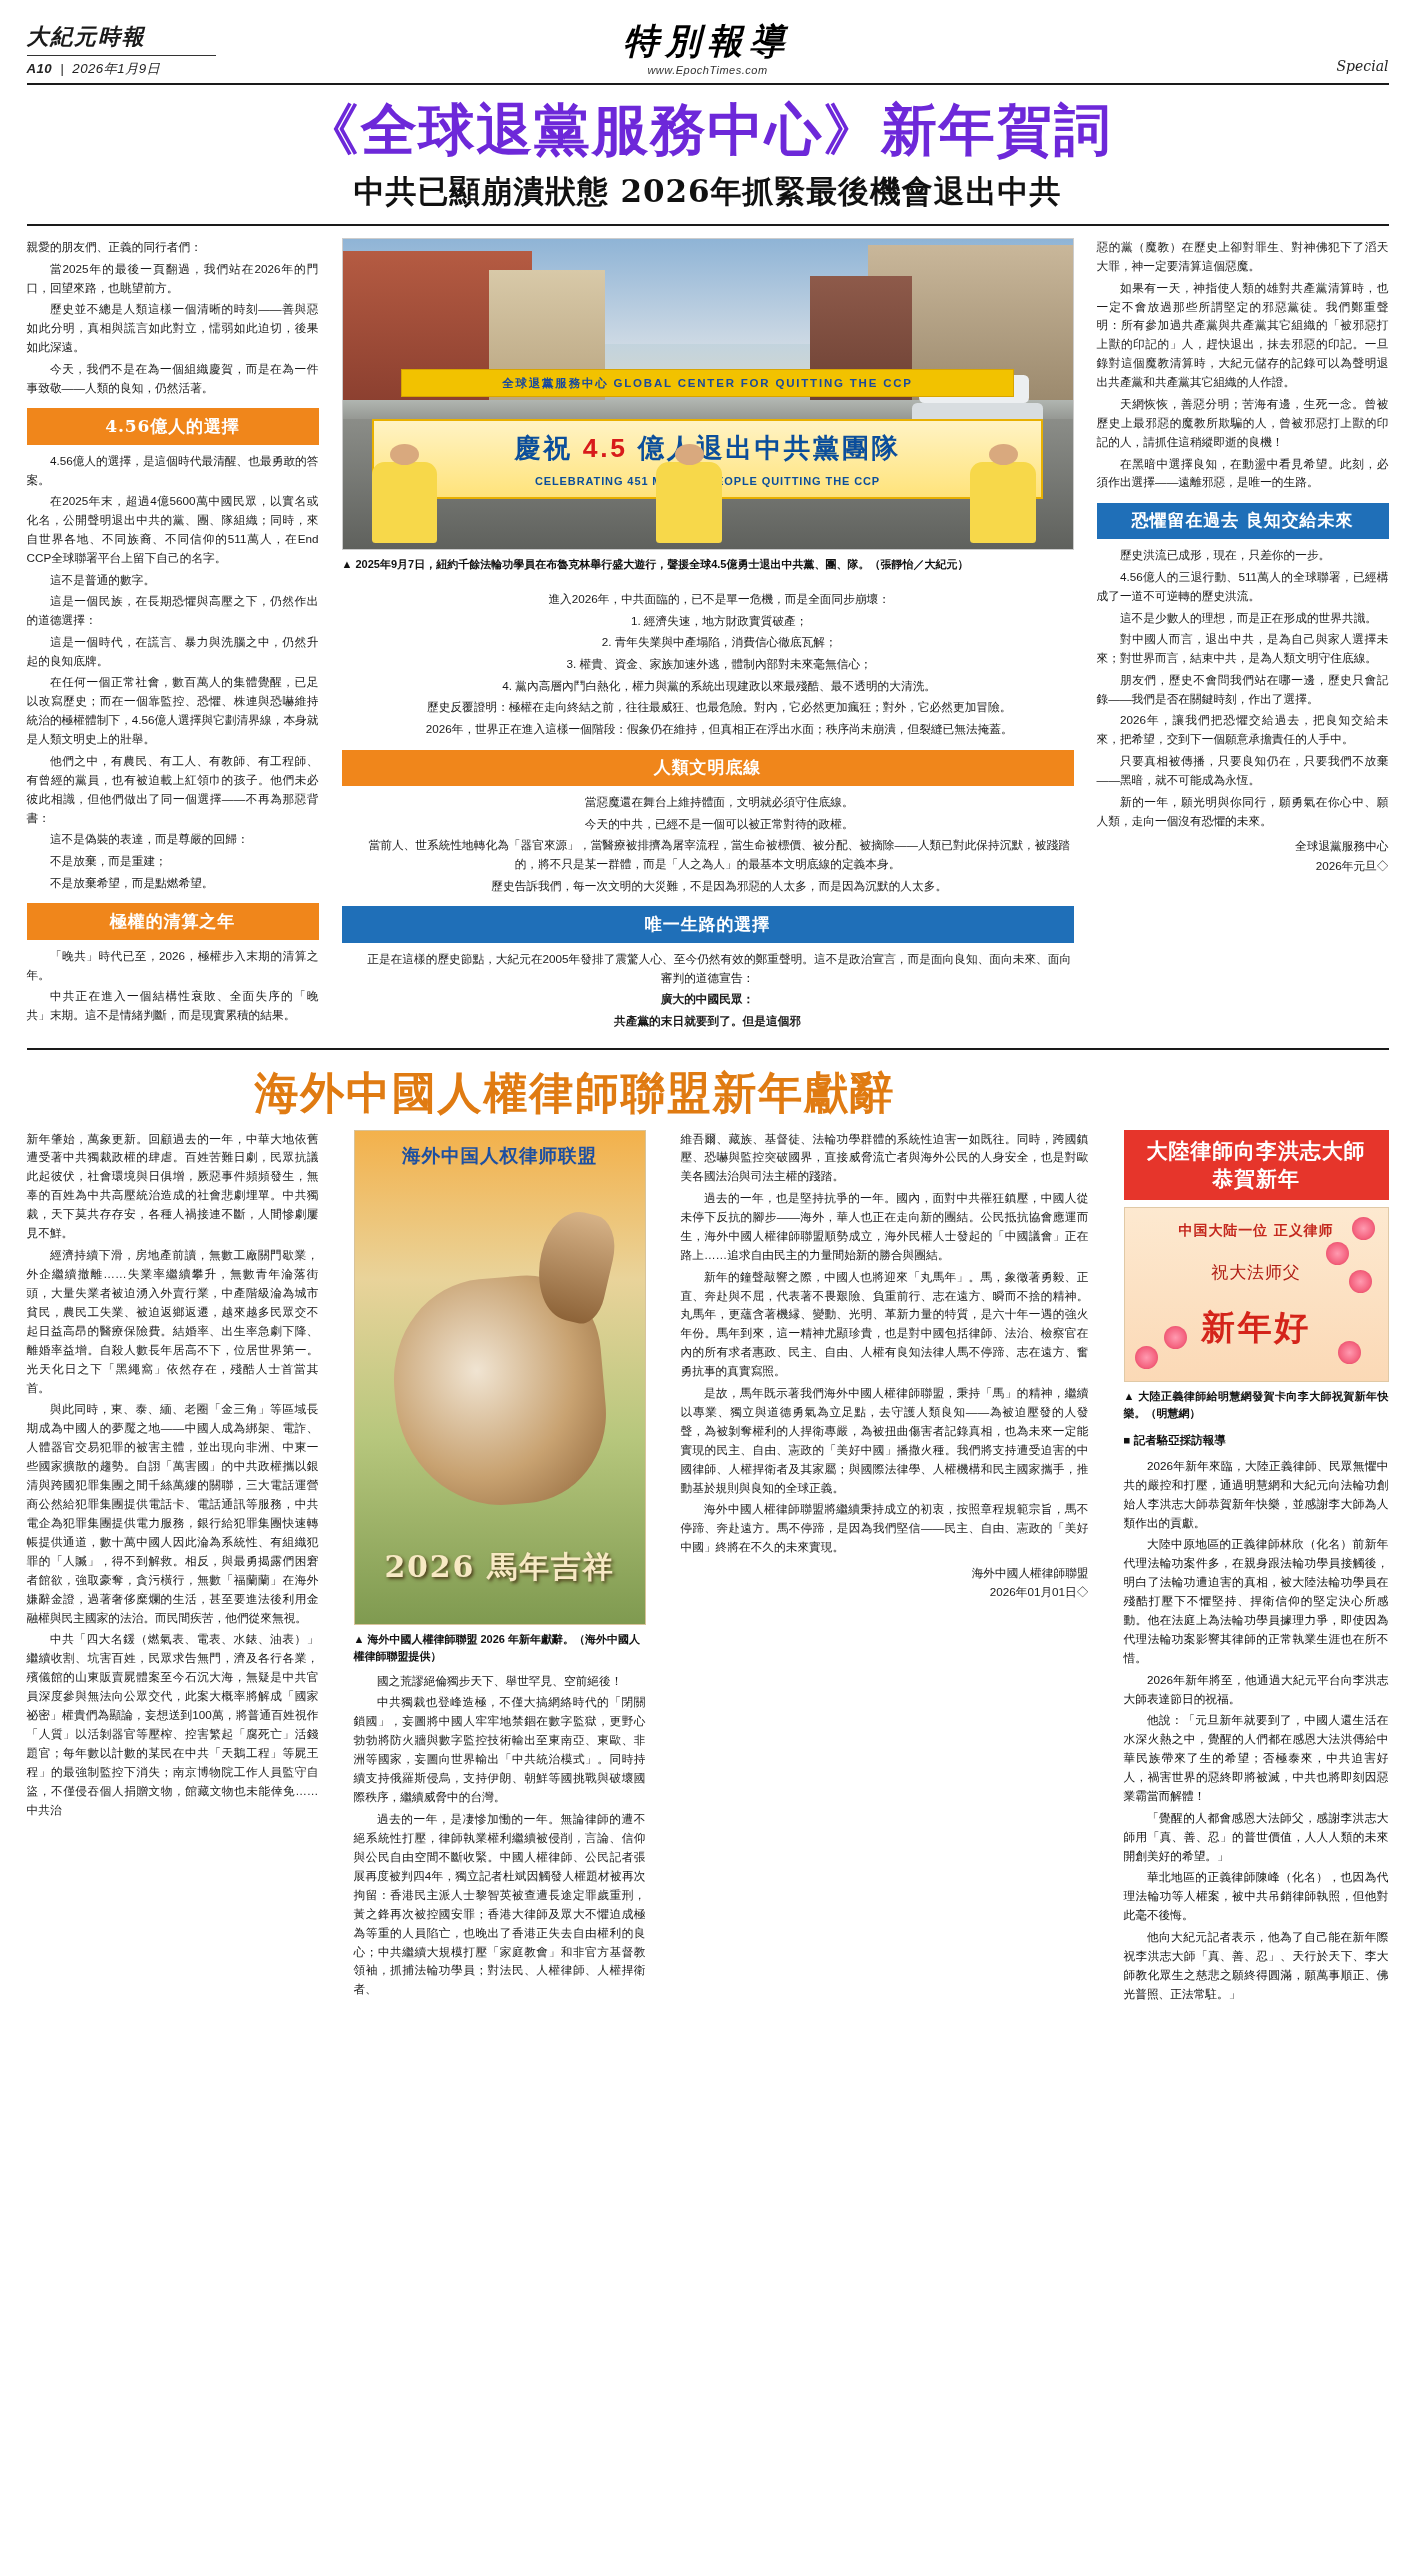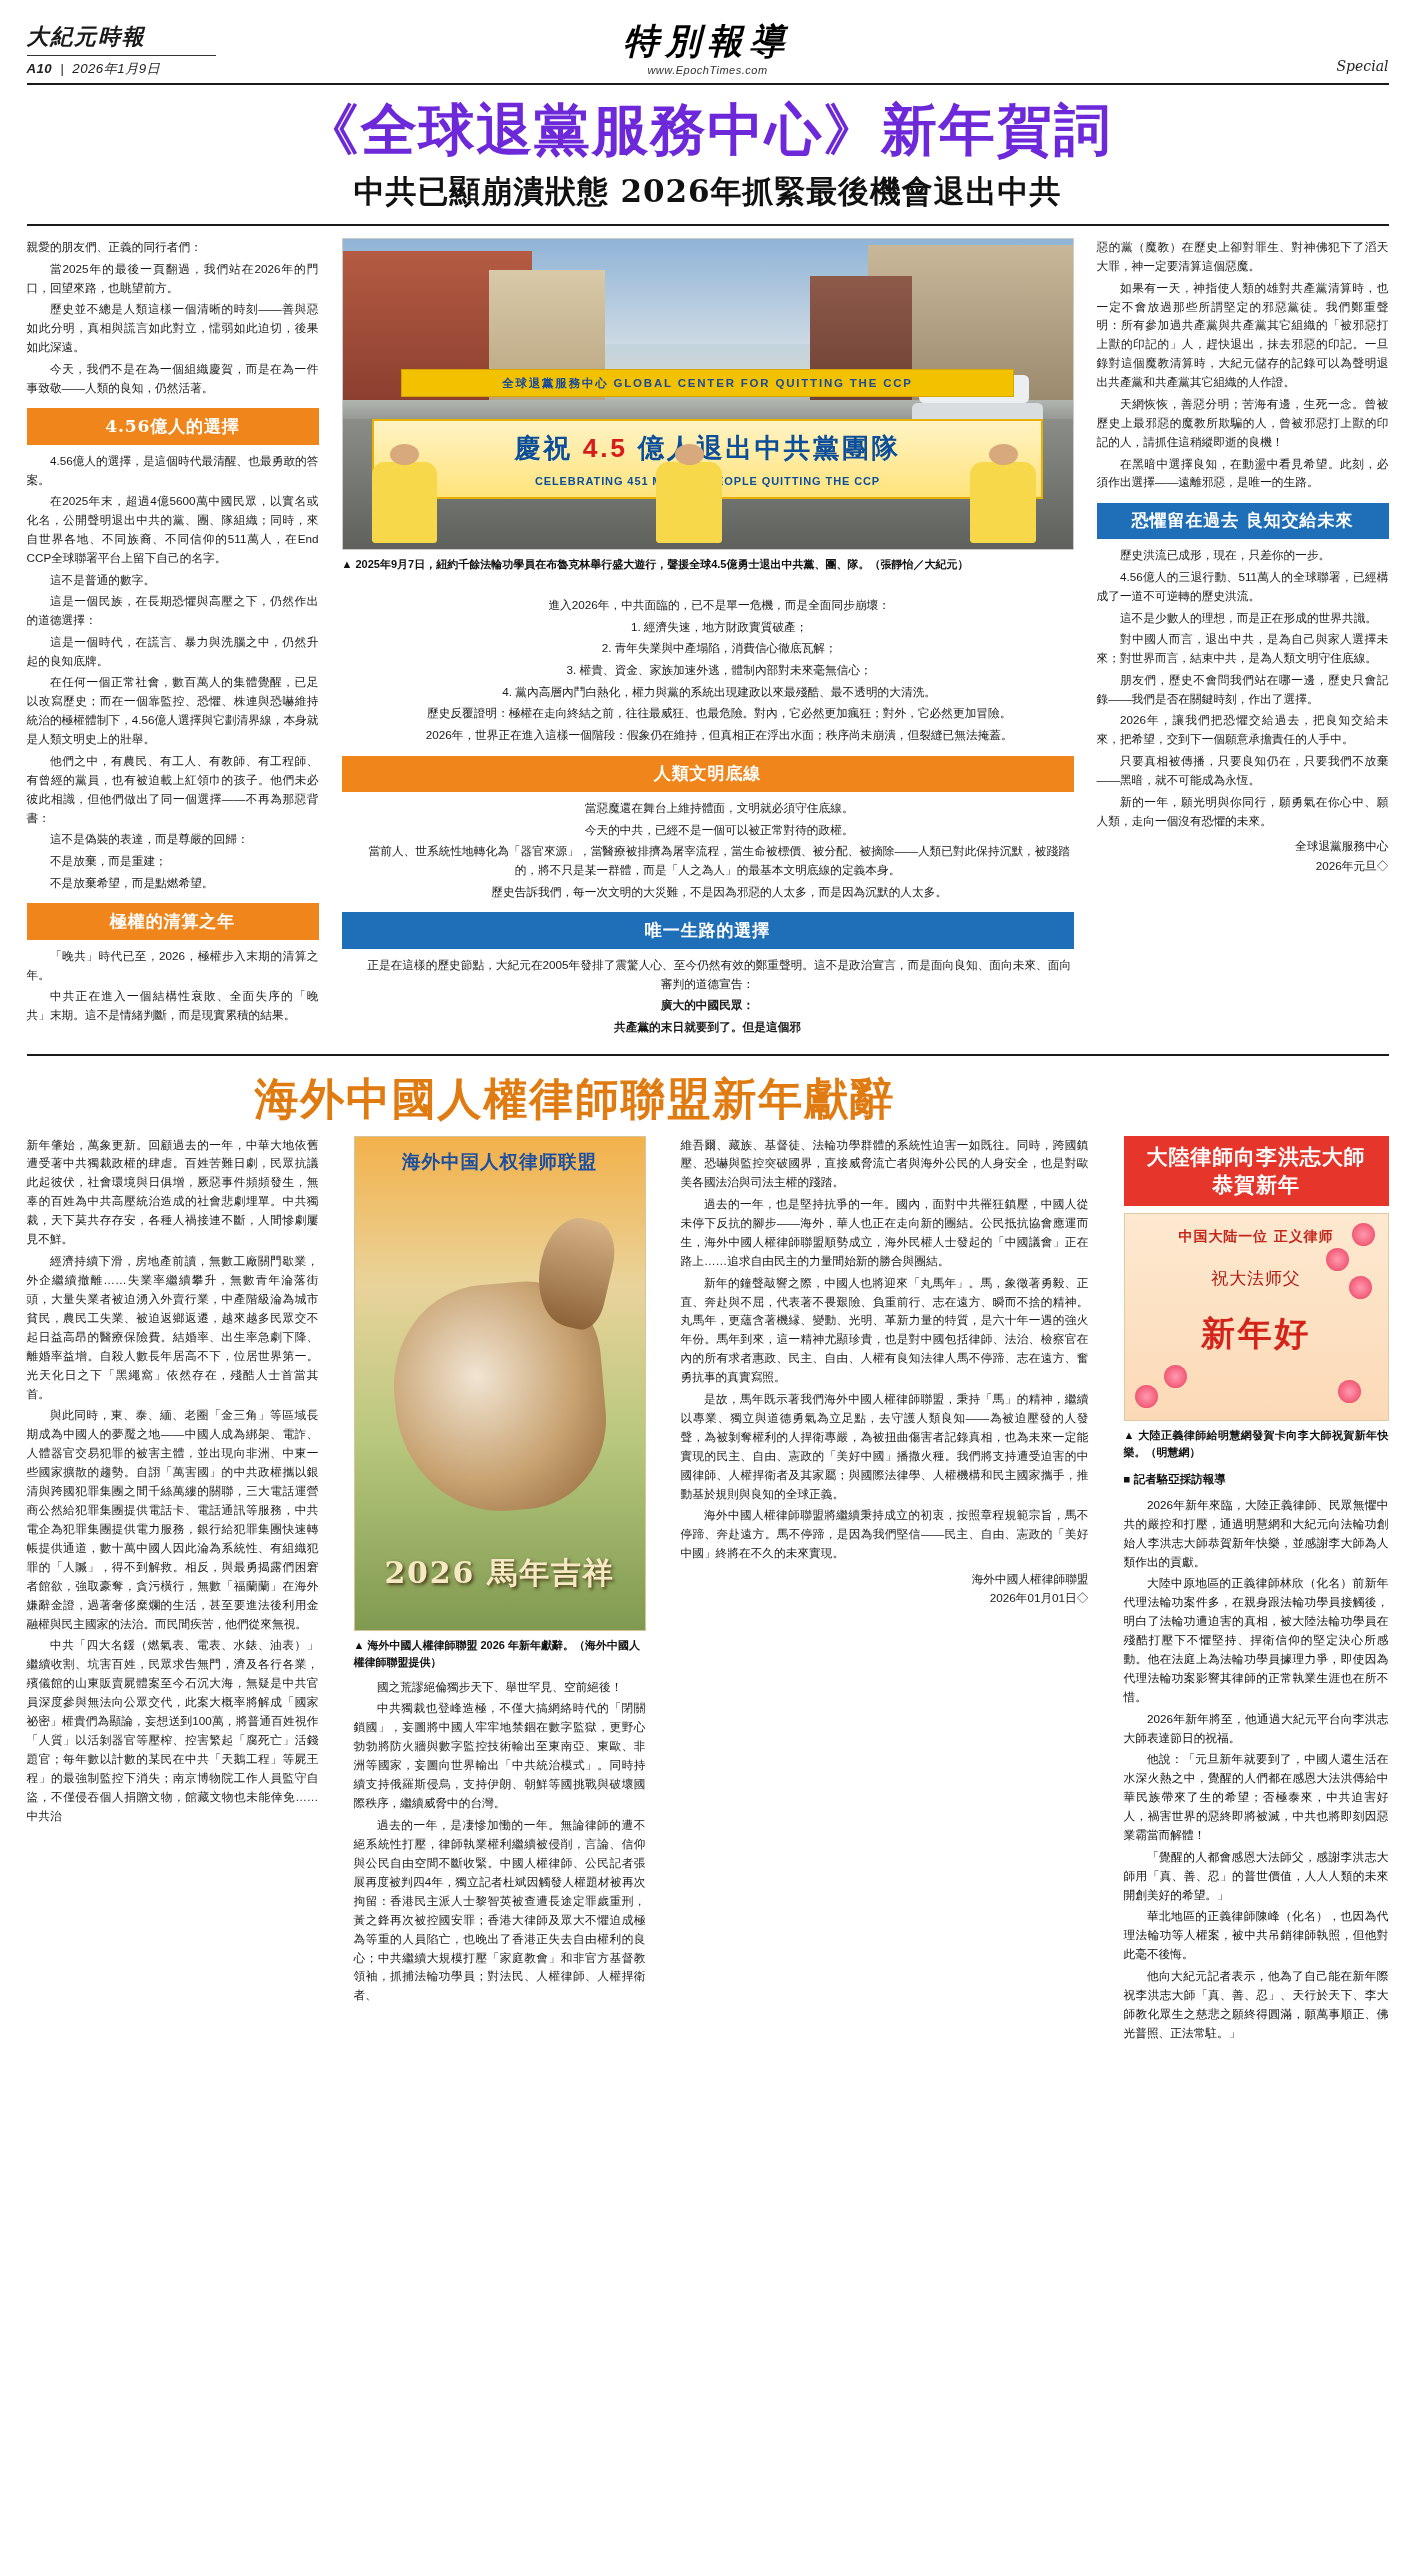--- a/index.html
+++ b/index.html
@@ -244,21 +244,21 @@
     font-family:"DejaVu Serif", serif;
     font-size:21px;
     font-weight:bold;
     text-align:center;
     line-height:1.35;
     padding:7px 5.3px;
     letter-spacing:0.9px;
   }
   .side-img {
     width:100%;
-    height:208px;
+    height:175px;
     margin-top:7px;
     position:relative;
     overflow:hidden;
     border:0.9px solid #e0c9a6;
     background:linear-gradient(#fde9d0,#fbd9b6);
   }
   .si-band {
     position:absolute; left:0; right:0; top:10.6px;
     text-align:center;
     font-family:"DejaVu Serif", serif;
@@ -379,21 +379,21 @@
             <span>億人退出中共黨團隊</span>
           </div>
           <div class="ph-b2-l2">CELEBRATING 451 MILLION PEOPLE QUITTING THE CCP</div>
         </div>
         <div class="ph-person ph-p1"></div>
         <div class="ph-person ph-p2"></div>
         <div class="ph-person ph-p3"></div>
       </div>
       <div class="caption">▲ 2025年9月7日，紐約千餘法輪功學員在布魯克林舉行盛大遊行，聲援全球4.5億勇士退出中共黨、團、隊。（張靜怡／大紀元）</div>
 
-      <p style="margin-top:23px;">進入2026年，中共面臨的，已不是單一危機，而是全面同步崩壞：</p>
+      <p style="margin-top:17px;">進入2026年，中共面臨的，已不是單一危機，而是全面同步崩壞：</p>
       <p>1. 經濟失速，地方財政實質破產；</p>
       <p>2. 青年失業與中產塌陷，消費信心徹底瓦解；</p>
       <p>3. 權貴、資金、家族加速外逃，體制內部對未來毫無信心；</p>
       <p>4. 黨內高層內鬥白熱化，權力與黨的系統出現建政以來最殘酷、最不透明的大清洗。</p>
       <p>歷史反覆證明：極權在走向終結之前，往往最威狂、也最危險。對內，它必然更加瘋狂；對外，它必然更加冒險。</p>
       <p>2026年，世界正在進入這樣一個階段：假象仍在維持，但真相正在浮出水面；秩序尚未崩潰，但裂縫已無法掩蓋。</p>
 
       <div class="sec-head">人類文明底線</div>
       <p>當惡魔還在舞台上維持體面，文明就必須守住底線。</p>
       <p>今天的中共，已經不是一個可以被正常對待的政權。</p>

